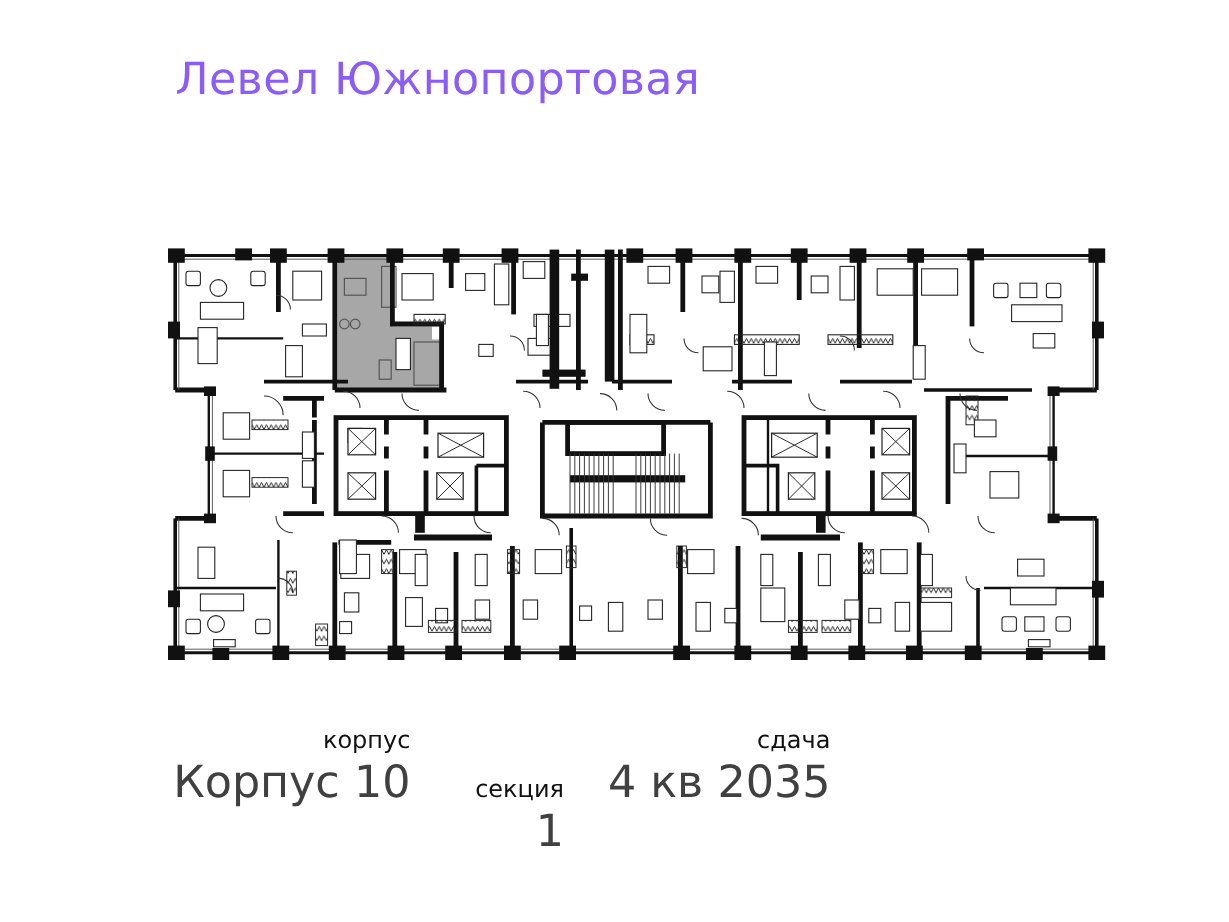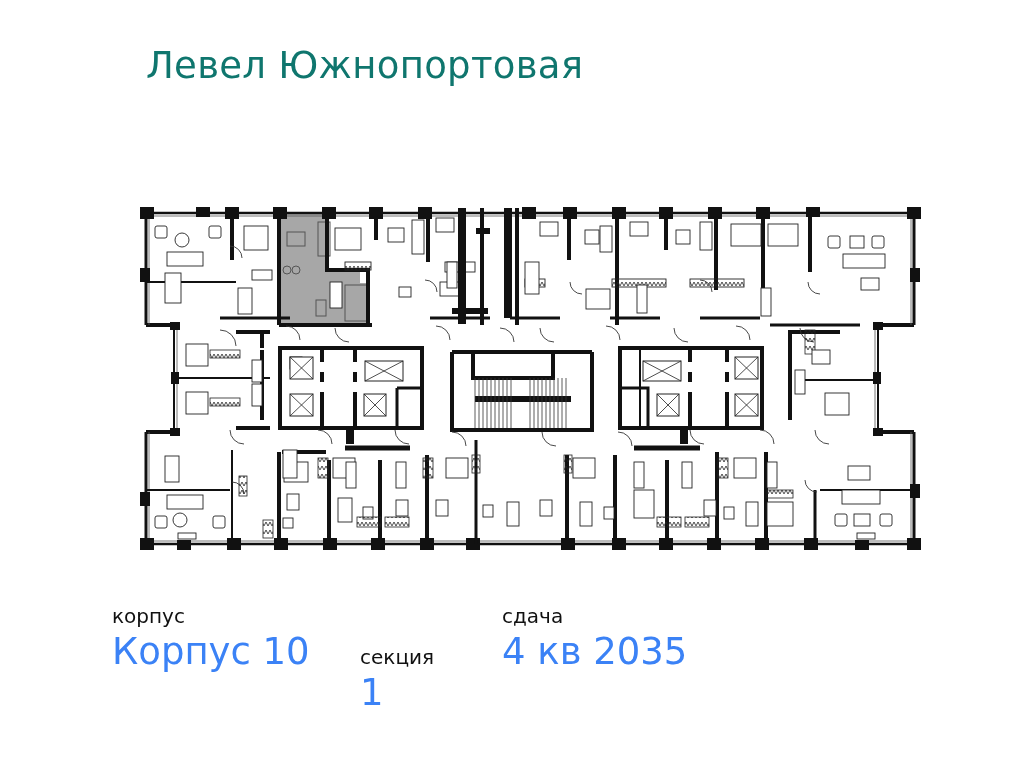--- a/index.html
+++ b/index.html
@@ -1,24 +1,24 @@
 <!DOCTYPE html>
 <html><head>
 <meta charset="utf-8">
 <style>
   html, body { margin:0; padding:0; background:#ffffff; }
   body { width:1024px; height:768px; position:relative; overflow:hidden; font-family:"DejaVu Sans", "Liberation Sans", sans-serif; color:#111; }
-  .title { position:absolute; left:146px; top:44px; font-size:37px; font-weight:400; letter-spacing:0.3px; color:#0f766e; white-space:nowrap; }
+  .title { position:absolute; left:146px; top:44px; font-size:37px; font-weight:400; letter-spacing:0.3px; color:#8b5cf6; white-space:nowrap; }
   .plan { position:absolute; left:0; top:0; width:1024px; height:768px; }
-  .info { position:absolute; top:604px; text-align:left; white-space:nowrap; }
+  .info { position:absolute; top:604px; text-align:right; white-space:nowrap; }
   .info .lbl { font-size:20px; line-height:24px; color:#111; }
-  .info .val { font-size:37px; line-height:44px; color:#3b82f6; margin-top:2px; }
+  .info .val { font-size:37px; line-height:44px; color:#404040; margin-top:2px; }
   .info-korpus { left:112px; width:230px; }
   .info-section { left:360px; width:110px;margin-top:41px; }
-  .info-delivery { left:502px; width:220px; }
+  .info-delivery { left:472px; width:220px; }
   .info-parking { left:722px; width:132px; }
 </style>
 </head>
 <body>
 
 <div class="title">Левел Южнопортовая</div>
 
 <svg class="plan" viewBox="0 0 1024 768" xmlns="http://www.w3.org/2000/svg">
   <defs>
     <pattern id="zig" width="8" height="8" patternUnits="userSpaceOnUse">

